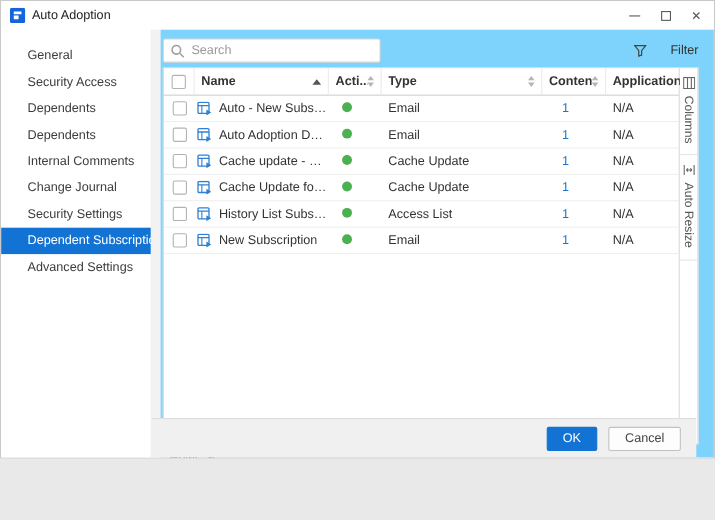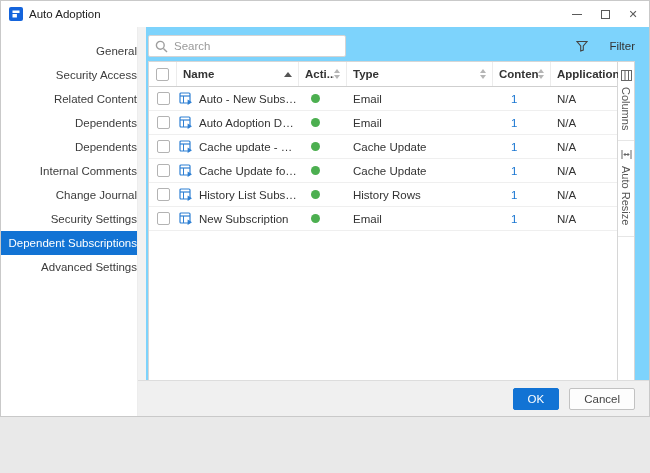--- a/index.html
+++ b/index.html
@@ -16,22 +16,22 @@
     display:flex; align-items:center; padding:0 10px 0 8px; background:#fff; }
   .titlebar .title{ margin-left:6px; color:#222; }
   .win-controls{ margin-left:auto; display:flex; align-items:center; gap:16px; color:#5a5a5a; }
   .wc{ width:12px; height:12px; display:flex; align-items:center; justify-content:center; cursor:pointer; font-size:11px; }
   .wc .sq{ width:9px; height:9px; border:1px solid #5a5a5a; display:block; }
   .wc .ln{ width:10px; height:0; border-top:1px solid #5a5a5a; display:block; }
 
   
   .sidebar{ position:absolute; top:26px; left:0; bottom:0; width:137px; background:#fff;
     border-right:1px solid #ededed; padding-top:12px; }
-  .side-item{ height:24px; line-height:24px; padding-left:4px; color:#3c3c3c;
-    white-space:nowrap; cursor:pointer;text-align:right; }
+  .side-item{ height:24px; line-height:24px; padding-left:24px; color:#3c3c3c;
+    white-space:nowrap; cursor:pointer; }
   .side-item.selected{ background:#1273d4; color:#fff; }
 
   .gutter{ position:absolute; top:26px; left:137px; bottom:0; width:8px; background:#f2f2f2; }
 
   
   .main{ position:absolute; top:26px; left:145px; right:0; bottom:0; background:#7dd3fc; }
 
   .toolbar{ height:34px; display:flex; align-items:center; padding:4px 14px 0 2px; }
   .search{ width:198px; height:22px; border:1px solid #d4d4d4; border-radius:2px;
     display:flex; align-items:center; gap:6px; padding:0 6px; background:#fff; }
@@ -77,21 +77,21 @@
   
   .side-strip{ width:17px; border:1px solid #d6d6d6; border-left:none; background:#fff;
     display:flex; flex-direction:column; }
   .strip-seg{ display:flex; flex-direction:column; align-items:center; gap:6px;
     padding:8px 0 10px; border-bottom:1px solid #e6e6e6; cursor:pointer; }
   .vlabel{ writing-mode:vertical-rl; font-size:11px; color:#555; white-space:nowrap; }
 
   .rows-status{ height:26px; line-height:26px; padding-left:8px; color:#4a4a4a; }
 
   
-  .footer{ position:absolute; left:-8px; right:0; bottom:0; height:36px; background:#f0f0f0;
+  .footer{ position:absolute; left:-8px; right:16px; bottom:0; height:36px; background:#f0f0f0;
     border-top:1px solid #ddd; display:flex; align-items:center; justify-content:flex-end;
     gap:10px; padding-right:14px; }
   .btn{ height:22px; font:inherit; font-size:11.5px; border-radius:2px; padding:0 14px; cursor:pointer; }
   .btn-ok{ background:#1273d4; color:#fff; border:1px solid #1273d4; min-width:46px; }
   .btn-cancel{ background:#fdfdfd; color:#444; border:1px solid #c2c2c2; min-width:58px; }
 </style>
 </head>
 <body>
 
 <div class="window">
@@ -111,21 +111,20 @@
       <span class="wc">
           <span class="sq"></span>
         </span>
       <span class="wc">✕</span>
     </span>
   </div>
 
   <nav class="sidebar">
     <div class="side-item">General</div>
     <div class="side-item">Security Access</div>
-    <div class="side-item">Related Content</div>
     <div class="side-item">Dependents</div>
     <div class="side-item">Dependents</div>
     <div class="side-item">Internal Comments</div>
     <div class="side-item">Change Journal</div>
     <div class="side-item">Security Settings</div>
     <div class="side-item selected">Dependent Subscriptions</div>
     <div class="side-item">Advanced Settings</div>
   </nav>
 
   <div class="gutter"></div>
@@ -282,21 +281,21 @@
               <svg width="14" height="13" viewBox="0 0 14 13">
                   <rect x="1" y="1" width="10" height="10" rx="1" fill="#fff" stroke="#2f80d4" stroke-width="1.2"></rect>
                   <line x1="1" y1="4" x2="11" y2="4" stroke="#2f80d4" stroke-width="1.2"></line>
                   <line x1="4.5" y1="4" x2="4.5" y2="11" stroke="#2f80d4" stroke-width="1"></line>
                   <path d="M8.6 7.6l4.4 2.7-4.4 2.7z" fill="#2f80d4"></path>
                 </svg>
             </span>
             <span class="nm">History List Subscription</span>
           </div>
           <div><span class="dot" style="display:inline-block;"></span></div>
-          <div class="typecell">History Rows</div>
+          <div class="typecell">Access List</div>
           <div class="contentcell">1</div>
           <div class="appcell">N/A</div>
         </div>
 
         <div class="trow tbody-row">
           <div class="cbwrap">
               <span class="cb"></span>
             </div>
           <div class="namecell">
             <span style="display:flex;flex:none;">

